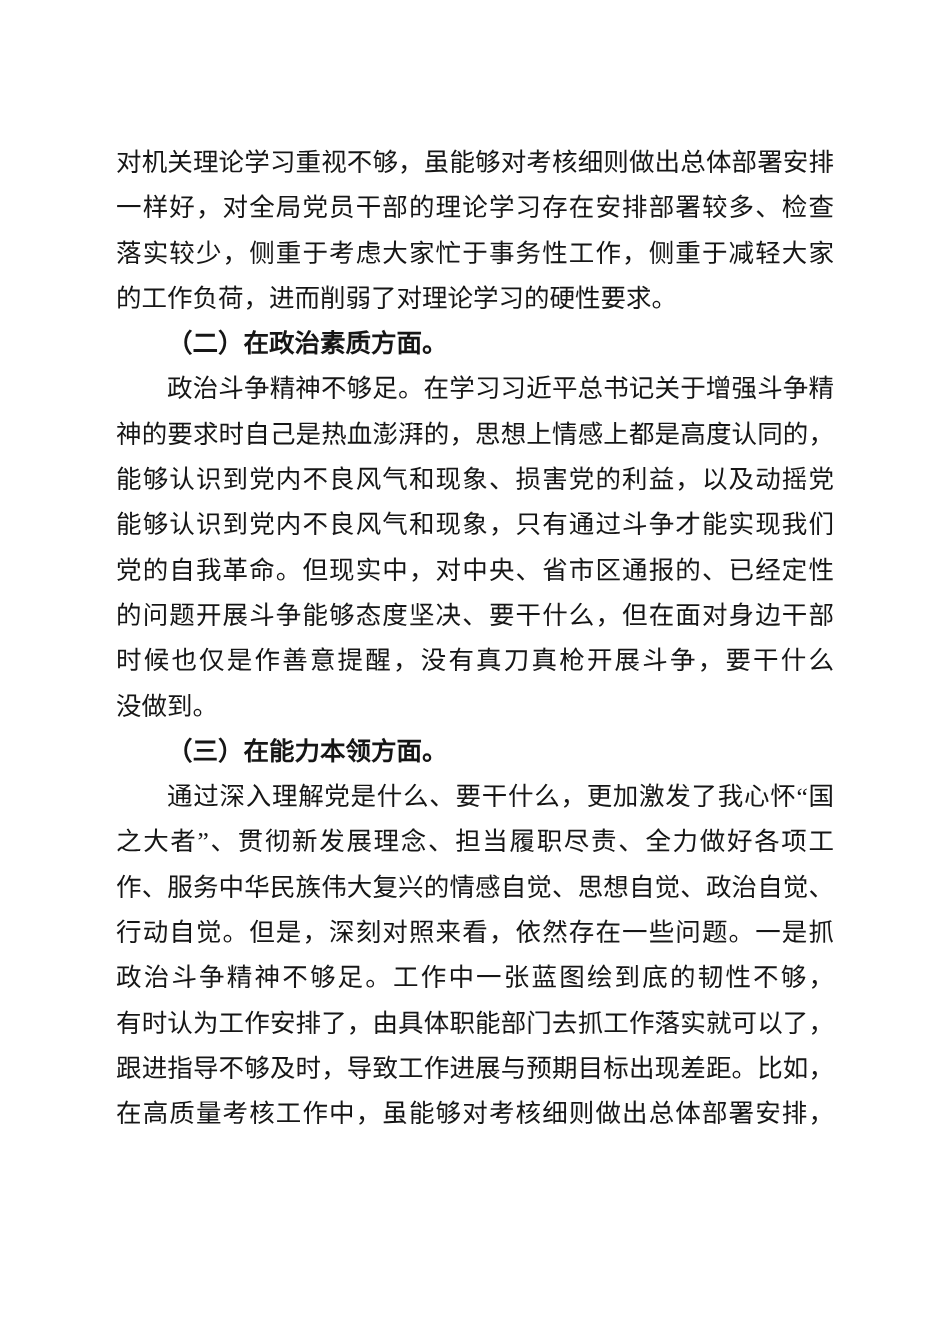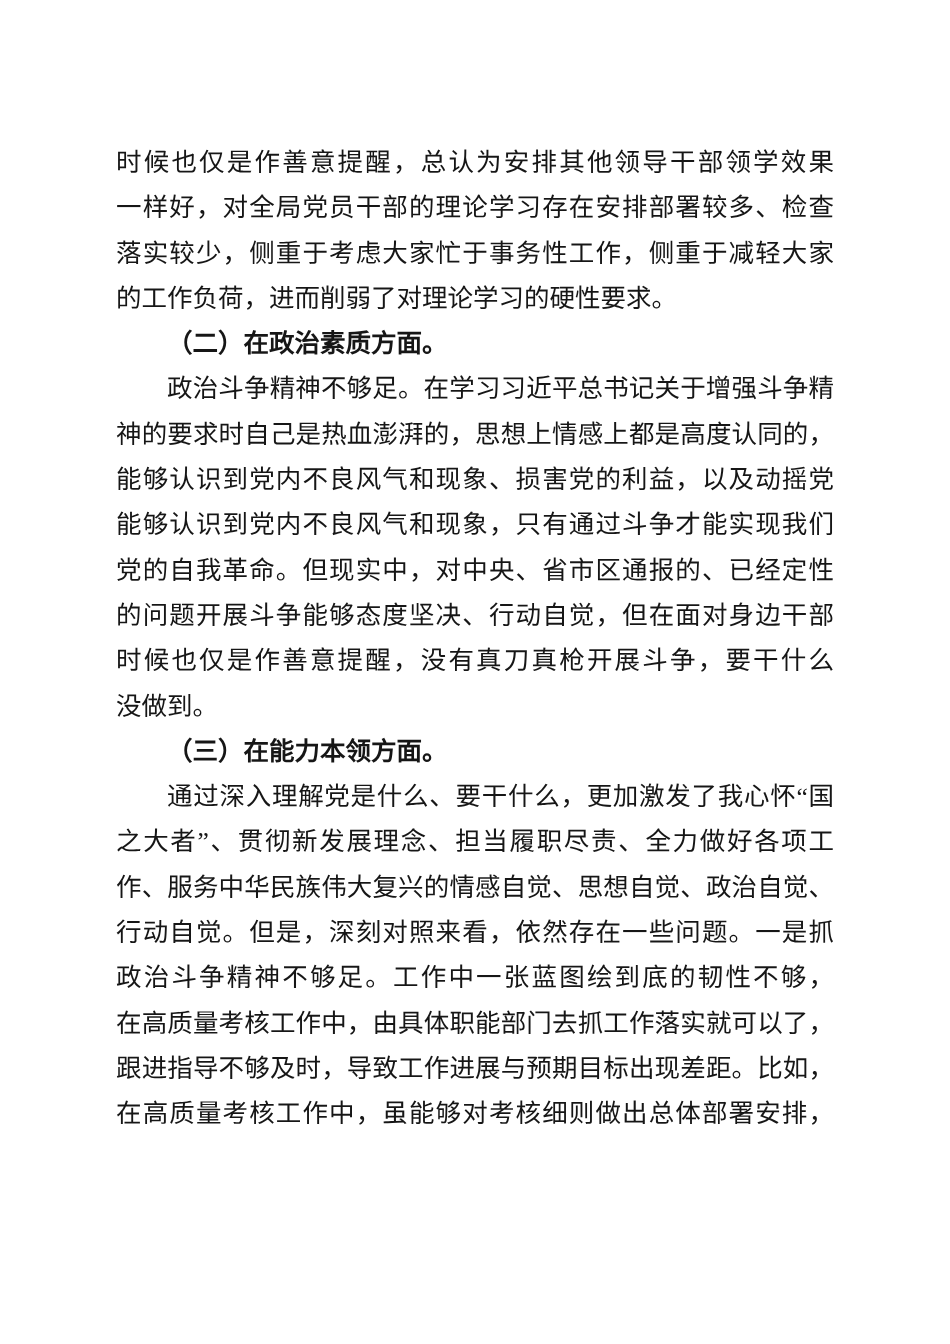--- a/index.html
+++ b/index.html
@@ -51,36 +51,36 @@
   
   .line.i {
     padding-left: 51px;
   }
 </style>
 </head>
 <body>
 
 <div class="page">
   <div class="content">
-    <div class="line j">时候也仅是作善意提醒，总认为安排其他领导干部领学效果</div>
+    <div class="line j">对机关理论学习重视不够，虽能够对考核细则做出总体部署安排</div>
     <div class="line j">一样好，对全局党员干部的理论学习存在安排部署较多、检查</div>
     <div class="line j">落实较少，侧重于考虑大家忙于事务性工作，侧重于减轻大家</div>
     <div class="line e">的工作负荷，进而削弱了对理论学习的硬性要求。</div>
     <div class="line h">（二）在政治素质方面。</div>
     <div class="line i">政治斗争精神不够足。在学习习近平总书记关于增强斗争精</div>
     <div class="line j">神的要求时自己是热血澎湃的，思想上情感上都是高度认同的，</div>
     <div class="line j">能够认识到党内不良风气和现象、损害党的利益，以及动摇党</div>
     <div class="line j">能够认识到党内不良风气和现象，只有通过斗争才能实现我们</div>
     <div class="line j">党的自我革命。但现实中，对中央、省市区通报的、已经定性</div>
-    <div class="line j">的问题开展斗争能够态度坚决、行动自觉，但在面对身边干部</div>
+    <div class="line j">的问题开展斗争能够态度坚决、要干什么，但在面对身边干部</div>
     <div class="line j">时候也仅是作善意提醒，没有真刀真枪开展斗争，要干什么</div>
     <div class="line e">没做到。</div>
     <div class="line h">（三）在能力本领方面。</div>
     <div class="line i">通过深入理解党是什么、要干什么，更加激发了我心怀“国</div>
     <div class="line j">之大者”、贯彻新发展理念、担当履职尽责、全力做好各项工</div>
     <div class="line j">作、服务中华民族伟大复兴的情感自觉、思想自觉、政治自觉、</div>
     <div class="line j">行动自觉。但是，深刻对照来看，依然存在一些问题。一是抓</div>
     <div class="line j">政治斗争精神不够足。工作中一张蓝图绘到底的韧性不够，</div>
-    <div class="line j">在高质量考核工作中，由具体职能部门去抓工作落实就可以了，</div>
+    <div class="line j">有时认为工作安排了，由具体职能部门去抓工作落实就可以了，</div>
     <div class="line j">跟进指导不够及时，导致工作进展与预期目标出现差距。比如，</div>
     <div class="line j">在高质量考核工作中，虽能够对考核细则做出总体部署安排，</div>
   </div>
 </div>
 
 </body></html>

